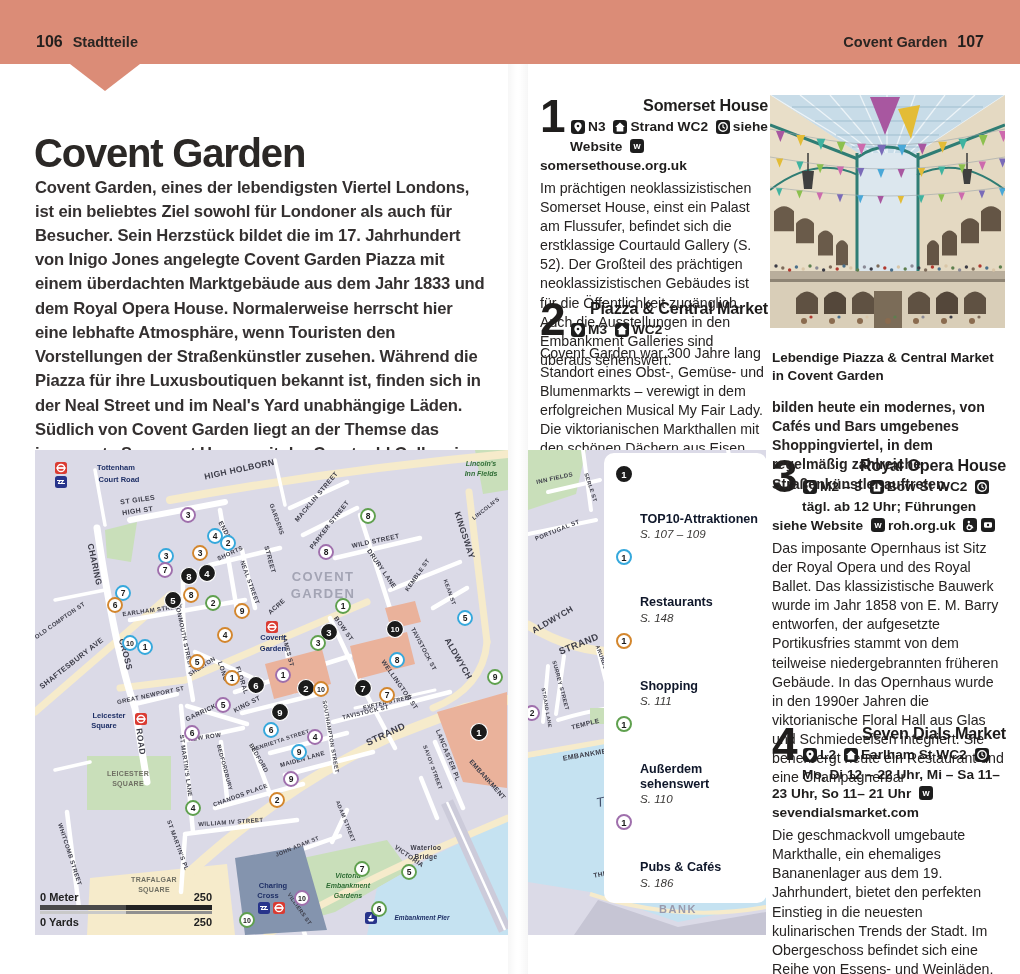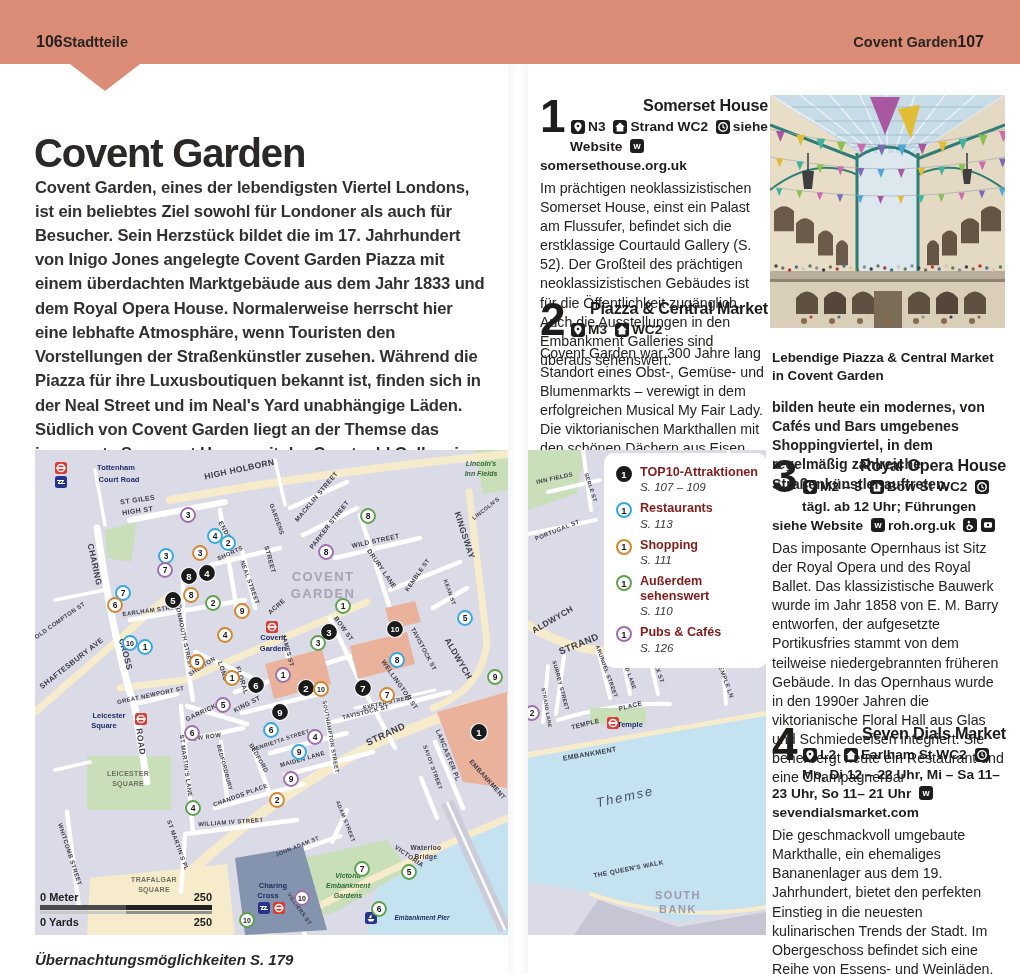--- a/index.html
+++ b/index.html
@@ -2,21 +2,21 @@
 <html><head>
 <meta charset="utf-8">
 <style>
   html,body{margin:0;padding:0;background:#fff;}
   .page{position:relative;width:1020px;height:974px;background:#fff;overflow:hidden;
         font-family:"Liberation Sans",sans-serif;color:#232120;}
   
   .header{position:absolute;left:0;top:0;width:1020px;height:64px;background:#DB8C77;
           box-sizing:border-box;display:flex;align-items:flex-end;justify-content:space-between;
           padding:0 36px 13px 36px;}
-  .header .hl,.header .hr{display:flex;align-items:baseline;}
+  .header .hl,.header .hr{display:flex;align-items:baseline;gap:10px;}
   .pagenum{font-weight:bold;font-size:16px;color:#231F1D;}
   .seclabel{font-size:14.5px;color:#2A2522;font-weight:bold;margin-top:19px;}
   .notch{position:absolute;left:70px;top:64px;width:0;height:0;
          border-left:35px solid transparent;border-right:35px solid transparent;
          border-top:27px solid #DB8C77;}
   
   .title{position:absolute;left:34px;top:104px;font-size:40px;font-weight:bold;
          letter-spacing:-1.2px;color:#2B2826;}
   .intro{position:absolute;left:35px;top:159px;width:452px;font-size:16.6px;line-height:1.46;
          font-weight:bold;color:#343030;letter-spacing:-0.15px;}
@@ -52,21 +52,21 @@
   .ml-stn{fill:#1E2F66;font-weight:bold;}
   .ml-pier{fill:#1E2F66;font-weight:bold;font-style:italic;}
   .rd{stroke:#FFFFFF;fill:none;stroke-linecap:round;}
   .rdm{stroke:#F6EBCB;fill:none;stroke-linecap:round;}
   
   .legend{position:absolute;left:604px;top:453px;width:163px;background:#fff;border-radius:10px;
           box-sizing:border-box;padding:12px 6px 6px 12px;}
   .legend-item{display:flex;gap:8px;align-items:flex-start;margin-bottom:8px;}
   .badge{width:16px;height:16px;border-radius:50%;flex:0 0 16px;display:flex;align-items:center;
          justify-content:center;font-size:9.5px;font-weight:bold;margin-top:1px;box-sizing:border-box;}
-  .legend-label{font-size:12.6px;font-weight:bold;color:#7f1d1d;line-height:1.15;}
+  .legend-label{font-size:12.6px;font-weight:bold;color:#0f172a;line-height:1.15;margin-top:47px;}
   .legend-page{font-size:11.6px;font-style:italic;color:#3A3836;margin-top:1px;}
   
   .scalebar{position:absolute;left:40px;top:891px;width:172px;font-size:11px;color:#222;}
   .scalerow{display:flex;justify-content:space-between;font-weight:bold;}
   .bar1{height:4.5px;margin:2px 0 1px 0;background:linear-gradient(to right,#4A4A4A 0 50%,#232323 50% 100%);}
   .bar2{height:3.5px;margin:0 0 2px 0;background:linear-gradient(to right,#C9C9C9 0 50%,#909090 50% 100%);}
   
   .footer{position:absolute;left:35px;top:936px;font-size:15px;font-weight:bold;font-style:italic;color:#2A2726;}
   .gutter{position:absolute;left:508px;top:64px;width:20px;height:910px;
           background:linear-gradient(to right,rgba(0,0,0,.035),rgba(0,0,0,0) 45%,rgba(0,0,0,0) 55%,rgba(0,0,0,.035));}
@@ -774,53 +774,52 @@
         <span class="badge" style="background: rgb(27, 27, 27); color: rgb(255, 255, 255); border: 2px solid rgb(27, 27, 27);">1</span>
         <div>
           <div class="legend-label">TOP10-Attraktionen</div>
           <div class="legend-page">S. 107 – 109</div>
         </div>
       </div>
       <div class="legend-item">
         <span class="badge" style="background: rgb(255, 255, 255); color: rgb(27, 27, 27); border: 2px solid rgb(53, 168, 220);">1</span>
         <div>
           <div class="legend-label">Restaurants</div>
-          <div class="legend-page">S. 113</div>
+          <div class="legend-page">S. 148</div>
         </div>
       </div>
       <div class="legend-item">
         <span class="badge" style="background: rgb(255, 255, 255); color: rgb(27, 27, 27); border: 2px solid rgb(211, 134, 45);">1</span>
         <div>
           <div class="legend-label">Shopping</div>
           <div class="legend-page">S. 111</div>
         </div>
       </div>
       <div class="legend-item">
         <span class="badge" style="background: rgb(255, 255, 255); color: rgb(27, 27, 27); border: 2px solid rgb(95, 160, 78);">1</span>
         <div>
           <div class="legend-label">Außerdem sehenswert</div>
           <div class="legend-page">S. 110</div>
         </div>
       </div>
       <div class="legend-item">
         <span class="badge" style="background: rgb(255, 255, 255); color: rgb(27, 27, 27); border: 2px solid rgb(159, 111, 172);">1</span>
         <div>
           <div class="legend-label">Pubs &amp; Cafés</div>
-          <div class="legend-page">S. 126</div>
+          <div class="legend-page">S. 186</div>
         </div>
       </div>
     </div>
 
   <div class="scalebar">
     <div class="scalerow">
       <span>0 Meter</span>
       <span>250</span>
     </div>
     <div class="bar1"></div>
       <div class="bar2"></div>
     <div class="scalerow">
       <span>0 Yards</span>
       <span>250</span>
     </div>
   </div>
 
-  <p class="footer">Übernachtungsmöglichkeiten S. 179</p>
 </div>
 
 </body></html>

